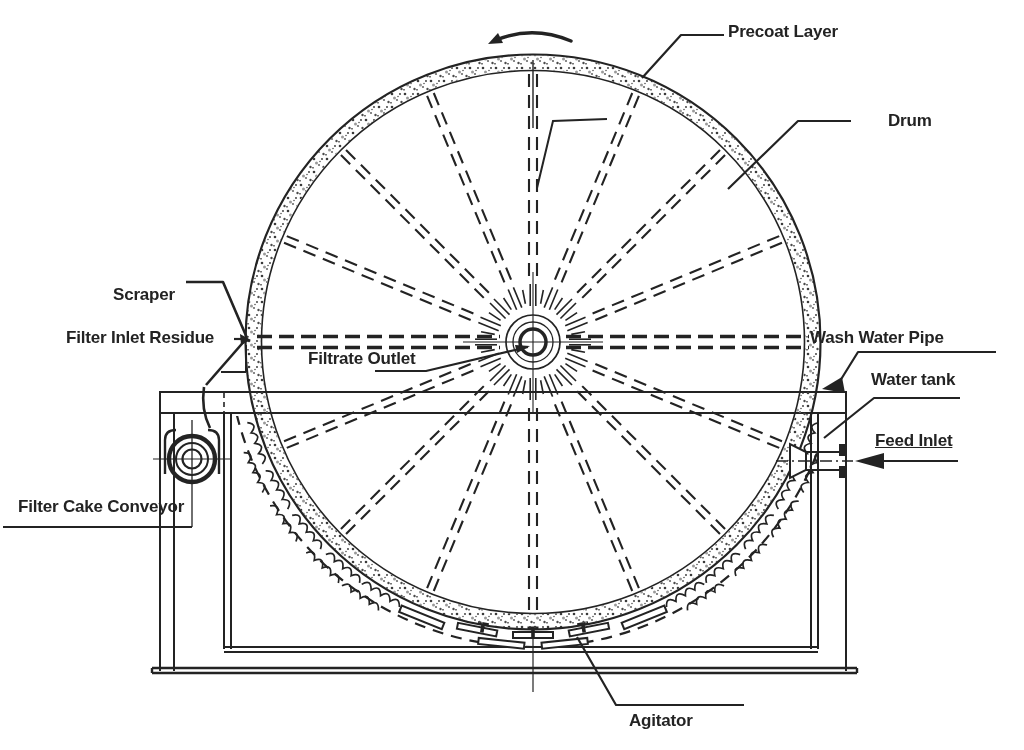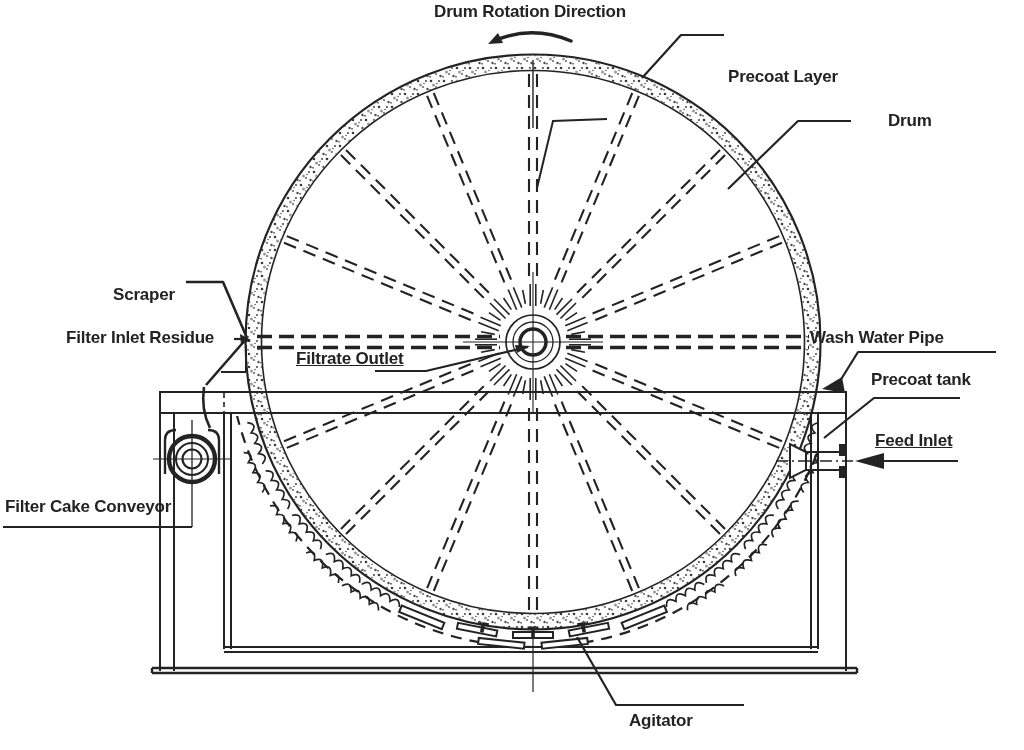--- a/index.html
+++ b/index.html
@@ -288,25 +288,24 @@
     <path d="M960,398 H874 L824,438"></path>
     <path d="M958,461 H884"></path>
     <path d="M3,527 H192"></path>
     <path d="M744,705 H616 L577,637"></path>
   </g>
   <polygon points="251,340 240,334 241,345" fill="var(--ink)"></polygon>
   <polygon points="530,346 517,353 515,345" fill="var(--ink)"></polygon>
   <polygon points="855,461 884,453 884,469" fill="var(--ink)"></polygon>
 </svg>
 
-<div class="lbl center" style="left:395px;top:3px;width:270px;">Drum Rotation Direction</div>
-<div class="lbl" style="left:728px;top:23px;margin-top:45px;">Precoat Layer</div>
+<div class="lbl" style="left:728px;top:23px;">Precoat Layer</div>
 <div class="lbl" style="left:888px;top:112px;">Drum</div>
 <div class="lbl" style="left:113px;top:270px;margin-top:16px;">Scraper</div>
 <div class="lbl" style="left:66px;top:329px;">Filter Inlet Residue</div>
-<div class="lbl" style="left:296px;top:350px;text-decoration:underline;">Filtrate Outlet</div>
+<div class="lbl" style="left:308px;top:350px;">Filtrate Outlet</div>
 <div class="lbl" style="left:810px;top:329px;">Wash Water Pipe</div>
-<div class="lbl" style="left:871px;top:371px;">Precoat tank</div>
+<div class="lbl" style="left:871px;top:371px;">Water tank</div>
 <div class="lbl" style="left:875px;top:432px;text-decoration:underline;">Feed Inlet</div>
-<div class="lbl" style="left:5px;top:498px;">Filter Cake Conveyor</div>
+<div class="lbl" style="left:18px;top:498px;">Filter Cake Conveyor</div>
 <div class="lbl" style="left:629px;top:684px;margin-top:28px;">Agitator</div>
 
 </div>
 
 </body></html>

